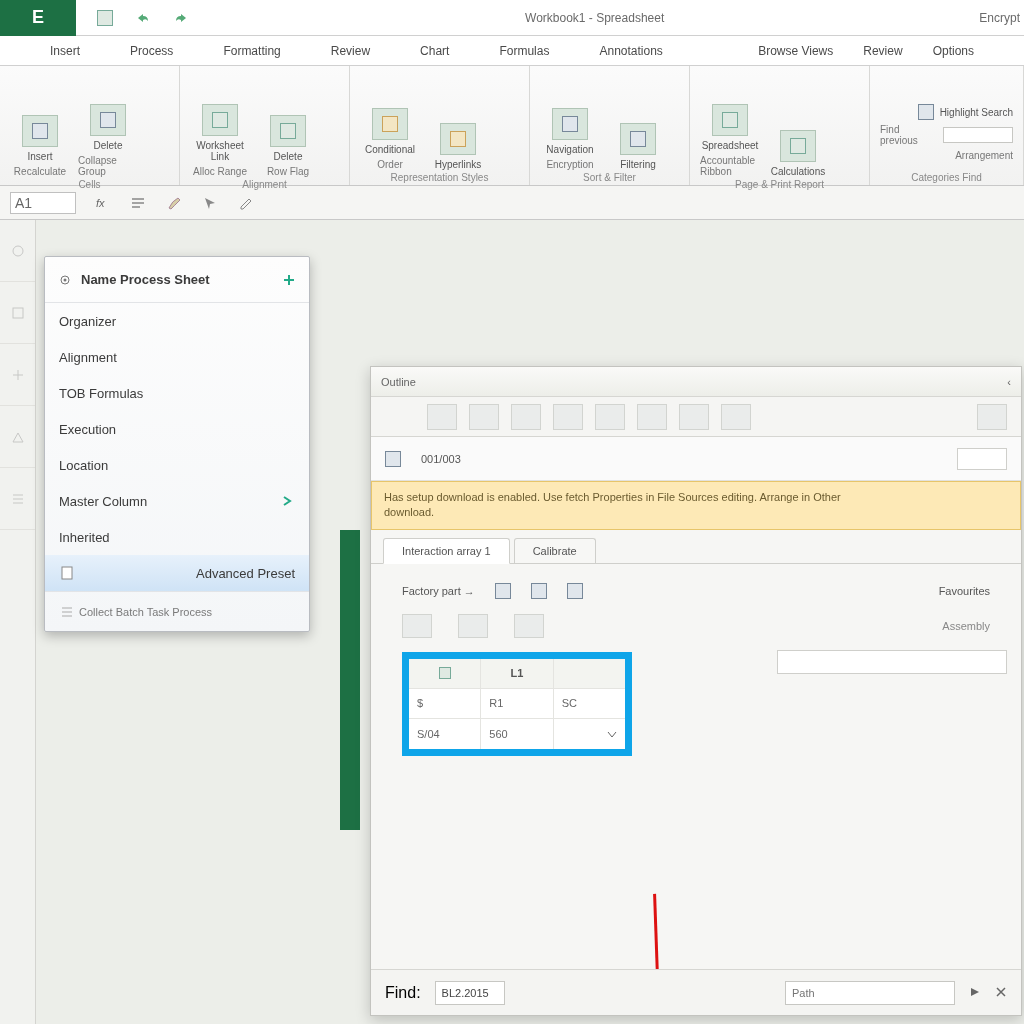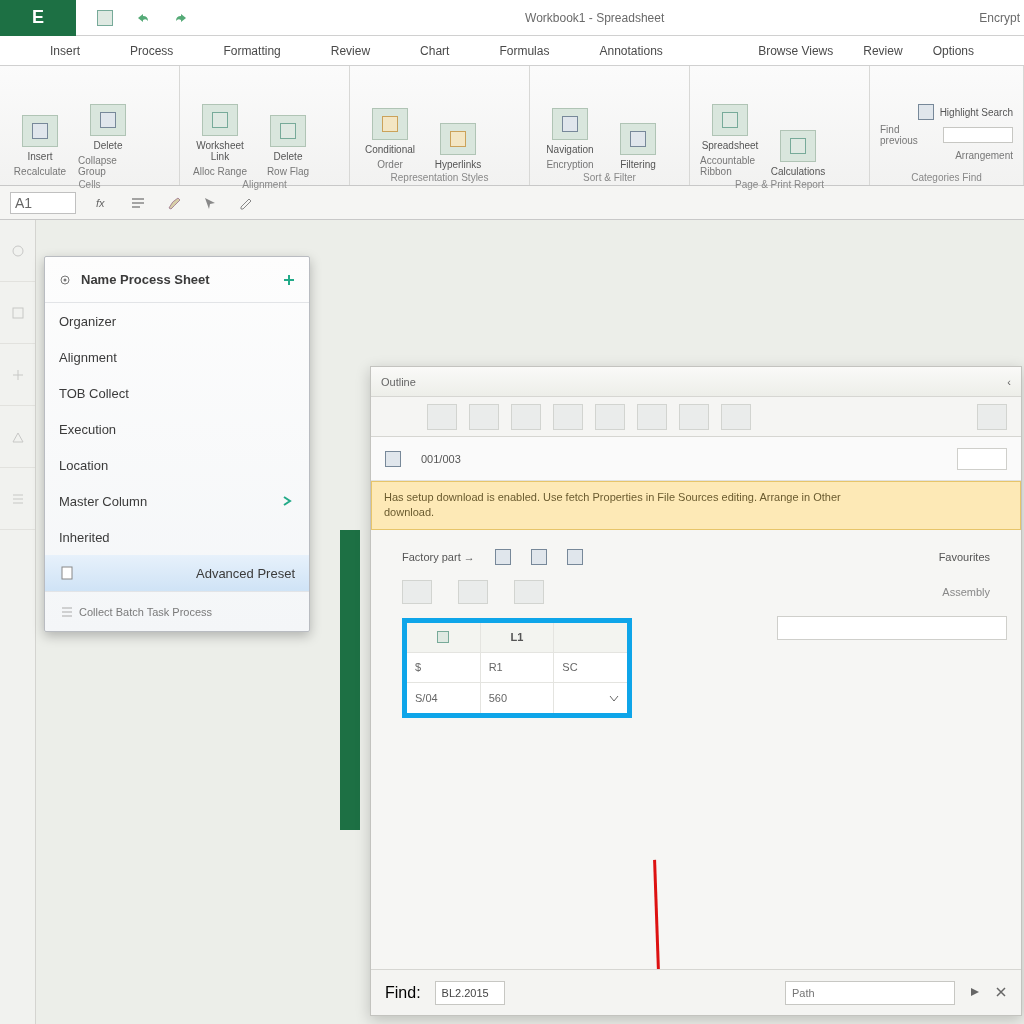--- a/index.html
+++ b/index.html
@@ -58,21 +58,21 @@
   .sw-toolbar2 { height:44px; background:#fafafa; border-bottom:1px solid #e2e2de; display:flex; align-items:center; gap:20px; padding:0 14px; font-size:11px; color:#555; }
   .sw-banner { background:#fde9b6; border:1px solid #e7c56a; color:#6a5b2f; font-size:11px; line-height:1.4; padding:8px 12px; }
   .sw-tabs { height:34px; display:flex; align-items:flex-end; border-bottom:1px solid #cfcfcb; padding:0 12px; gap:4px; font-size:11px; color:#555; }
   .sw-tab { padding:6px 18px; border:1px solid #cfcfcb; border-bottom:none; background:#f7f7f5; border-radius:3px 3px 0 0; }
   .sw-tab.active { background:#fff; border-bottom:1px solid #fff; margin-bottom:-1px; }
   .sw-body { padding:12px 31px; font-size:11px; color:#444; position:relative; }
   .sw-label { color:#555; }
   .sw-row { display:flex; align-items:center; gap:20px; height:30px; }
   .sw-iconrow { display:flex; gap:26px; align-items:center; padding:8px 0 14px 0; }
   .sw-iconrow .ic { width:30px; height:24px; background:#eaeceb; border:1px solid #d2d4d0; }
-  .sw-grid { border:5px solid #0ea5e9; background:#fff; }
+  .sw-grid { border:7px solid #0ea5e9; background:#fff; }
   .sw-grid .gr { display:flex; height:30px; border-bottom:1px solid #e4e4e0; }
   .sw-grid .gr:last-child { border-bottom:none; }
   .sw-grid .gc { flex:1; border-right:1px solid #e4e4e0; display:flex; align-items:center; padding:0 8px; color:#666; font-size:11px; }
   .sw-grid .gc:last-child { border-right:none; }
   .sw-grid .gc.hdr { background:#f3f4f0; font-weight:600; color:#555; justify-content:center; }
   .sw-footer { position:absolute; left:0; right:0; bottom:0; height:46px; border-top:1px solid #d6d6d2; background:#f4f4f2; display:flex; align-items:center; padding:0 14px; gap:14px; }
   .sw-footer .field { background:#fff; border:1px solid #c7c7c3; height:24px; font-size:11px; color:#444; padding:0 6px; }
   .redline { position:absolute; width:3px; height:110px; background:transparent; top:330px; left:284px; transform:rotate(-6deg); }
   .redline::before { content:""; position:absolute; inset:0; background:#d11; transform:skewX(-4deg); }
   .green-strip { position:absolute; left:340px; top:310px; width:20px; height:300px; background:#1d7044; }
@@ -311,21 +311,21 @@
           </svg>
         </span>
     </div>
     <div class="cm-item">
         <span>Organizer</span>
       </div>
     <div class="cm-item">
         <span>Alignment</span>
       </div>
     <div class="cm-item">
-        <span>TOB Collect</span>
+        <span>TOB Formulas</span>
       </div>
     <div class="cm-item">
         <span>Execution</span>
       </div>
     <div class="cm-item">
         <span>Location</span>
       </div>
     <div class="cm-item">
         <span>Master Column</span>
         <span class="cm-ic">
@@ -378,20 +378,24 @@
     </div>
     <div class="sw-toolbar2">
       <span class="ico-square b"></span>
       <span>001/003</span>
       <div style="flex:1"></div>
       <div style="width:50px; height:22px; border:1px solid #cfcfcb; background:#fff"></div>
     </div>
     <div class="sw-banner">
       <div>Has setup download is enabled. Use fetch Properties in File Sources editing. Arrange in Other</div>
       <div>download.</div>
+    </div>
+    <div class="sw-tabs">
+      <div class="sw-tab active"><span>Interaction array 1</span></div>
+      <div class="sw-tab"><span>Calibrate</span></div>
     </div>
     <div class="sw-body">
       <div class="redline"></div>
       <div class="sw-row">
         <span class="sw-label">Factory part →</span>
         <span class="ico-square b"></span>
         <span class="ico-square b"></span>
         <span class="ico-square b"></span>
         <div style="flex:1"></div>
         <span class="sw-label">Favourites</span>

